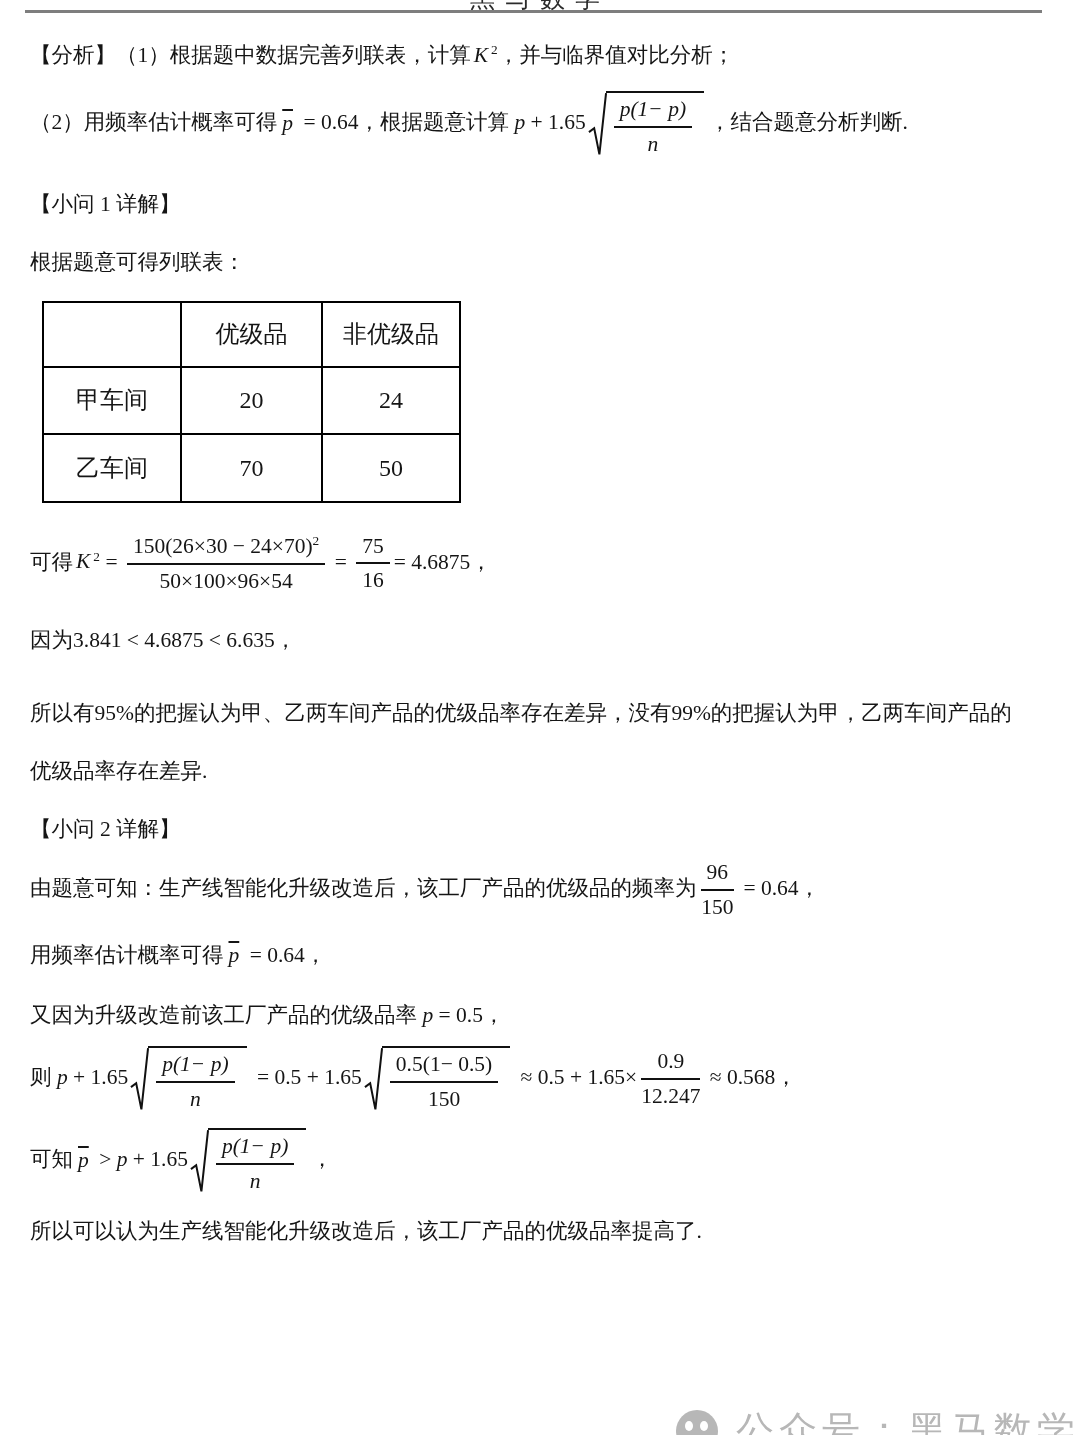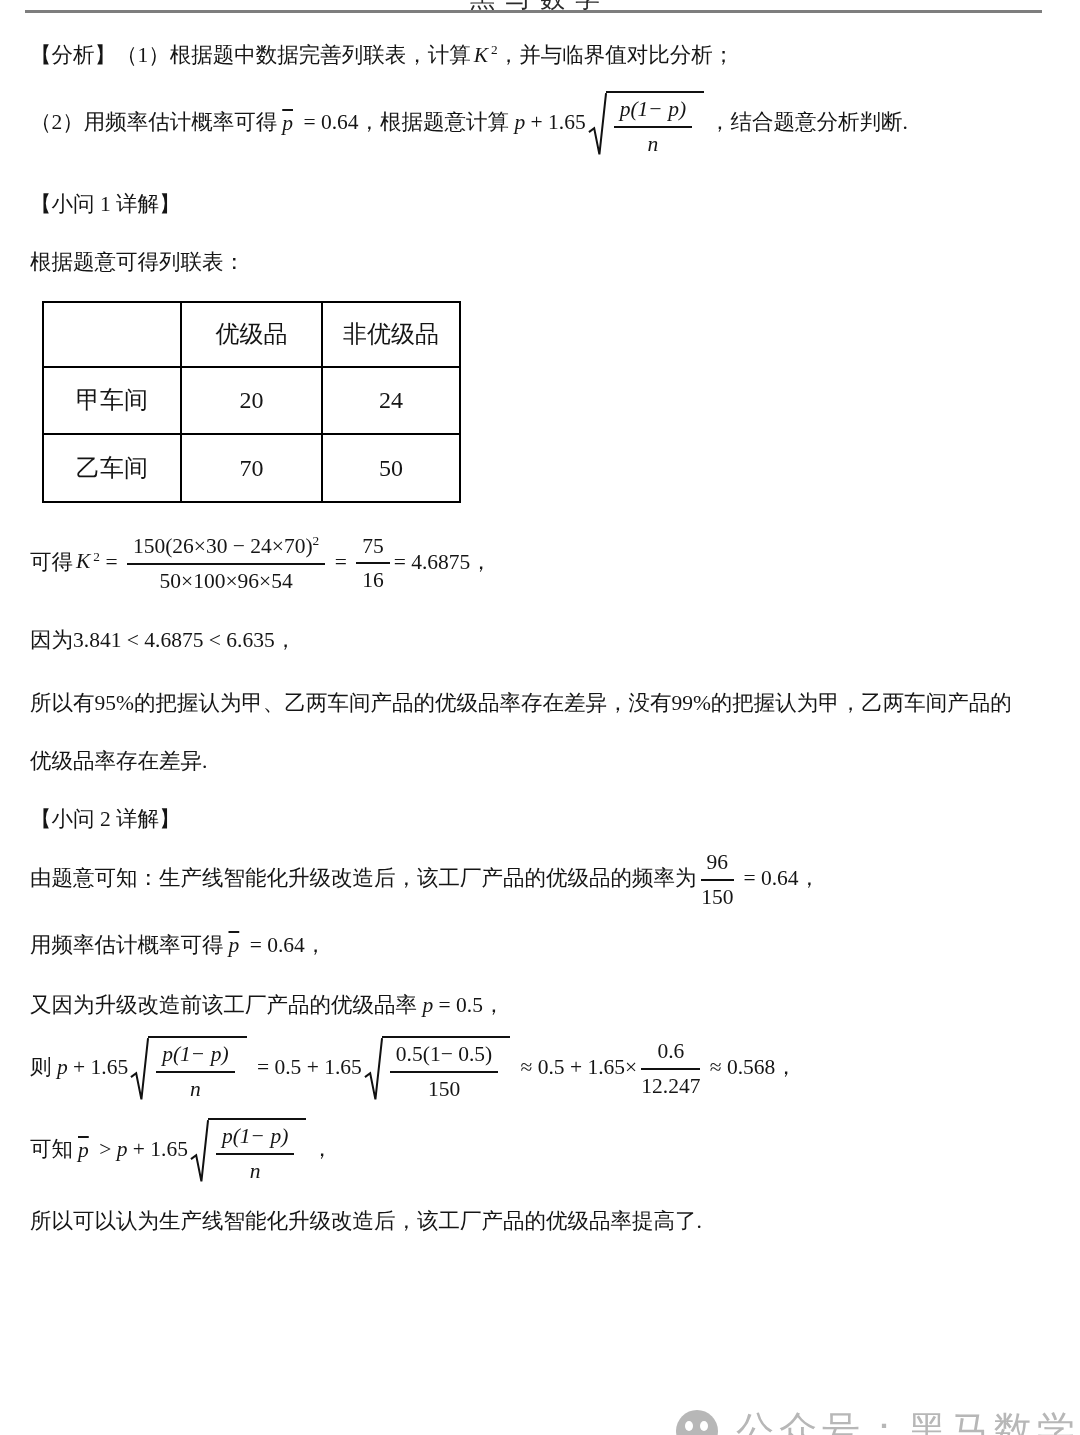--- a/index.html
+++ b/index.html
@@ -15,21 +15,21 @@
 
   .content { padding:0 30px; font-size:21.5px; line-height:1.5; }
   .para { margin:0; }
 
   .p-a1      { margin-top:26px; }
   .p-a2      { margin-top:20px; }
   .p-h1      { margin-top:30px; }
   .p-intro   { margin-top:26px; }
   .p-k2      { margin-top:30px; }
   .p-because { margin-top:30px; }
-  .p-so1     { margin-top:30px; }
+  .p-so1     { margin-top:40px; }
   .p-so2     { margin-top:26px; }
   .p-h2      { margin-top:26px; }
   .p-freq    { margin-top:14px; }
   .p-pbar    { margin-top:18px; }
   .p-again   { margin-top:28px; }
   .p-calc    { margin-top:14px; }
   .p-compare { margin-top:16px; }
   .p-final   { margin-top:20px; }
 
   sup { font-size:62%; }
@@ -117,21 +117,21 @@
     <p class="para p-freq"><span>由题意可知：生产线智能化升级改造后，该工厂产品的优级品的频率为</span><span class="frac"><span class="fnum">96</span><span class="fden">150</span></span><span> = 0.64</span><span>，</span></p>
 
     <p class="para p-pbar"><span>用频率估计概率可得</span><span class="overbar">p</span><span> = 0.64</span><span>，</span></p>
 
     <p class="para p-again"><span>又因为升级改造前该工厂产品的优级品率 </span><span class="it">p</span><span> = 0.5</span><span>，</span></p>
 
     <p class="para p-calc"><span>则 </span><span class="it">p</span><span> + 1.65</span><span class="sqrt"><svg class="rad" viewBox="0 0 20 60" preserveAspectRatio="none">
             <path d="M1 37 L6.5 33.5 L12 57 L19 2" fill="none" stroke="#111" stroke-width="2" vector-effect="non-scaling-stroke"></path>
           </svg><span class="sqrt-body"><span class="frac"><span class="fnum it">p(1− p)</span><span class="fden it">n</span></span></span></span><span> = 0.5 + 1.65</span><span class="sqrt"><svg class="rad" viewBox="0 0 20 60" preserveAspectRatio="none">
             <path d="M1 37 L6.5 33.5 L12 57 L19 2" fill="none" stroke="#111" stroke-width="2" vector-effect="non-scaling-stroke"></path>
-          </svg><span class="sqrt-body"><span class="frac"><span class="fnum">0.5(1− 0.5)</span><span class="fden">150</span></span></span></span><span> ≈ 0.5 + 1.65×</span><span class="frac"><span class="fnum">0.6</span><span class="fden">12.247</span></span><span> ≈ 0.568</span><span>，</span></p>
+          </svg><span class="sqrt-body"><span class="frac"><span class="fnum">0.5(1− 0.5)</span><span class="fden">150</span></span></span></span><span> ≈ 0.5 + 1.65×</span><span class="frac"><span class="fnum">0.9</span><span class="fden">12.247</span></span><span> ≈ 0.568</span><span>，</span></p>
 
     <p class="para p-compare"><span>可知</span><span class="overbar">p</span><span> &gt; </span><span class="it">p</span><span> + 1.65</span><span class="sqrt"><svg class="rad" viewBox="0 0 20 60" preserveAspectRatio="none">
             <path d="M1 37 L6.5 33.5 L12 57 L19 2" fill="none" stroke="#111" stroke-width="2" vector-effect="non-scaling-stroke"></path>
           </svg><span class="sqrt-body"><span class="frac"><span class="fnum it">p(1− p)</span><span class="fden it">n</span></span></span></span><span>，</span></p>
 
     <p class="para p-final">所以可以认为生产线智能化升级改造后，该工厂产品的优级品率提高了.</p>
 
   </div>
 
   <div class="watermark">

